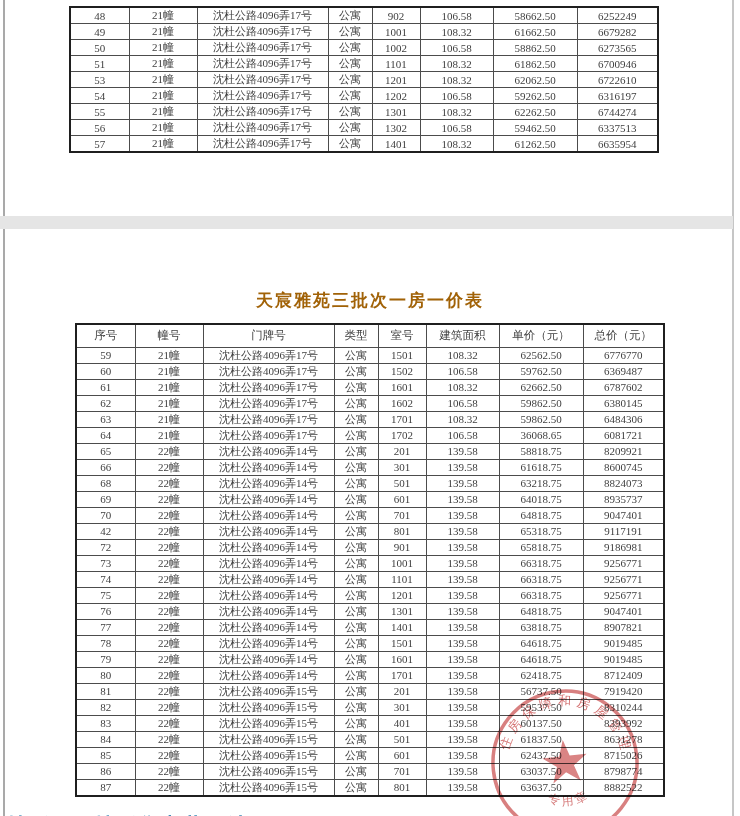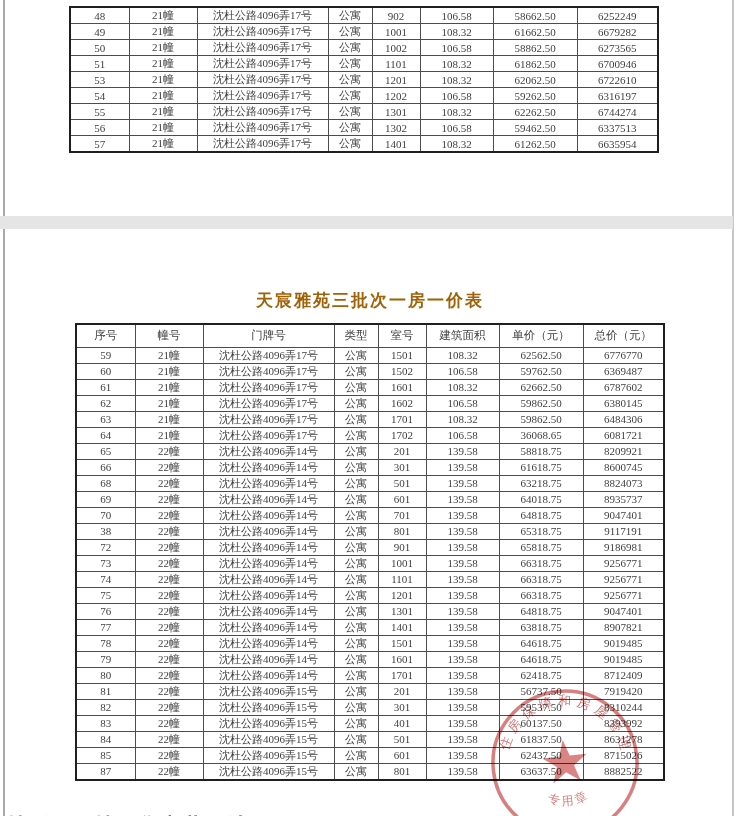--- a/index.html
+++ b/index.html
@@ -335,21 +335,21 @@
         <td>70</td>
         <td>22幢</td>
         <td>沈杜公路4096弄14号</td>
         <td>公寓</td>
         <td>701</td>
         <td>139.58</td>
         <td>64818.75</td>
         <td>9047401</td>
       </tr>
       <tr>
-        <td>38</td>
+        <td>42</td>
         <td>22幢</td>
         <td>沈杜公路4096弄14号</td>
         <td>公寓</td>
         <td>801</td>
         <td>139.58</td>
         <td>65318.75</td>
         <td>9117191</td>
       </tr>
       <tr>
         <td>72</td>
@@ -483,20 +483,30 @@
       </tr>
       <tr>
         <td>85</td>
         <td>22幢</td>
         <td>沈杜公路4096弄15号</td>
         <td>公寓</td>
         <td>601</td>
         <td>139.58</td>
         <td>62437.50</td>
         <td>8715026</td>
+      </tr>
+      <tr>
+        <td>86</td>
+        <td>22幢</td>
+        <td>沈杜公路4096弄15号</td>
+        <td>公寓</td>
+        <td>701</td>
+        <td>139.58</td>
+        <td>63037.50</td>
+        <td>8798774</td>
       </tr>
       <tr>
         <td>87</td>
         <td>22幢</td>
         <td>沈杜公路4096弄15号</td>
         <td>公寓</td>
         <td>801</td>
         <td>139.58</td>
         <td>63637.50</td>
         <td>8882522</td>

